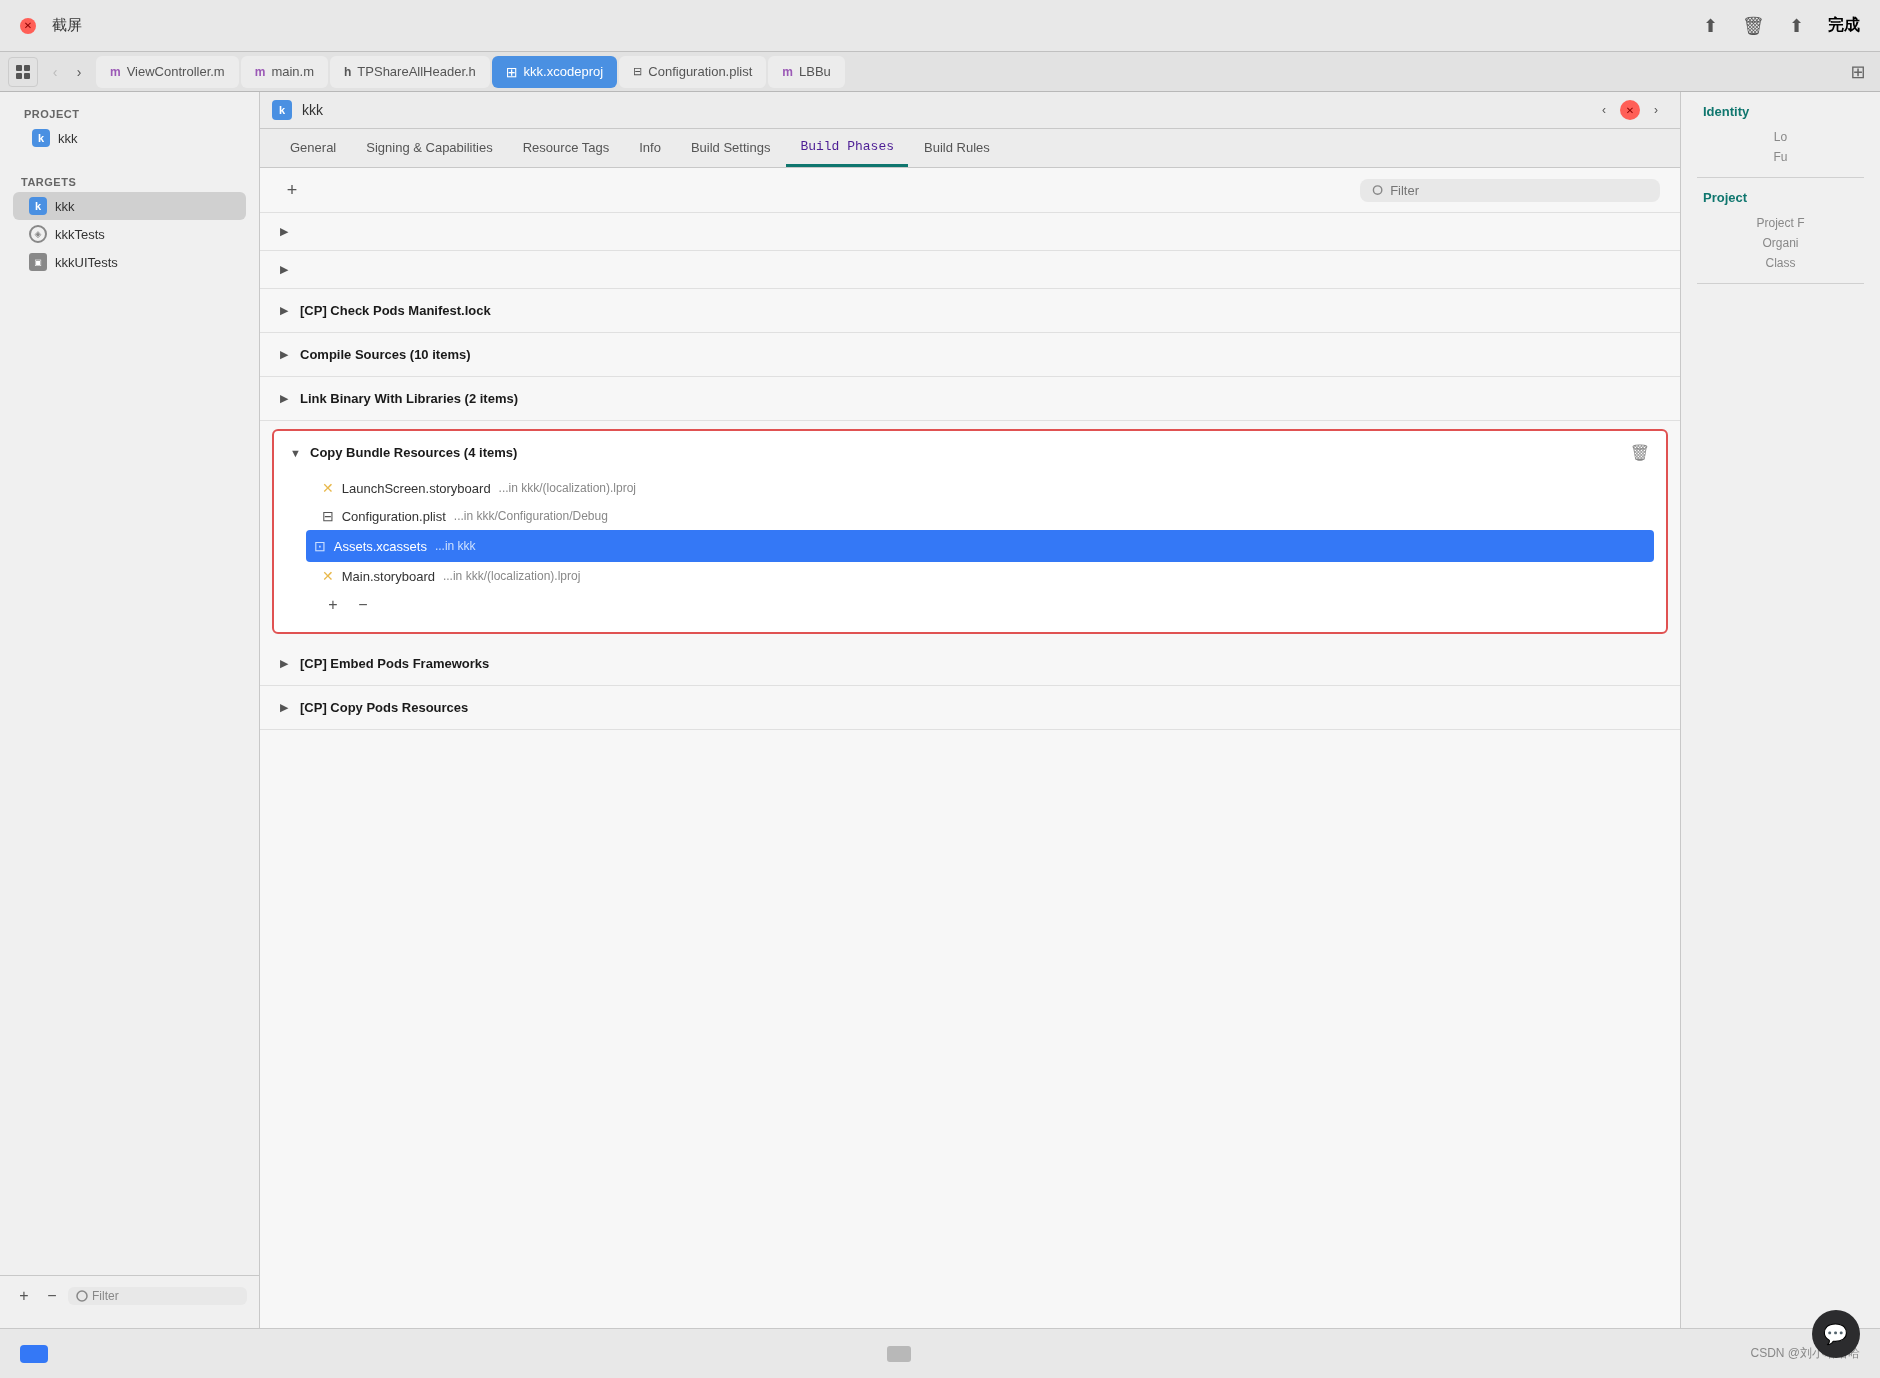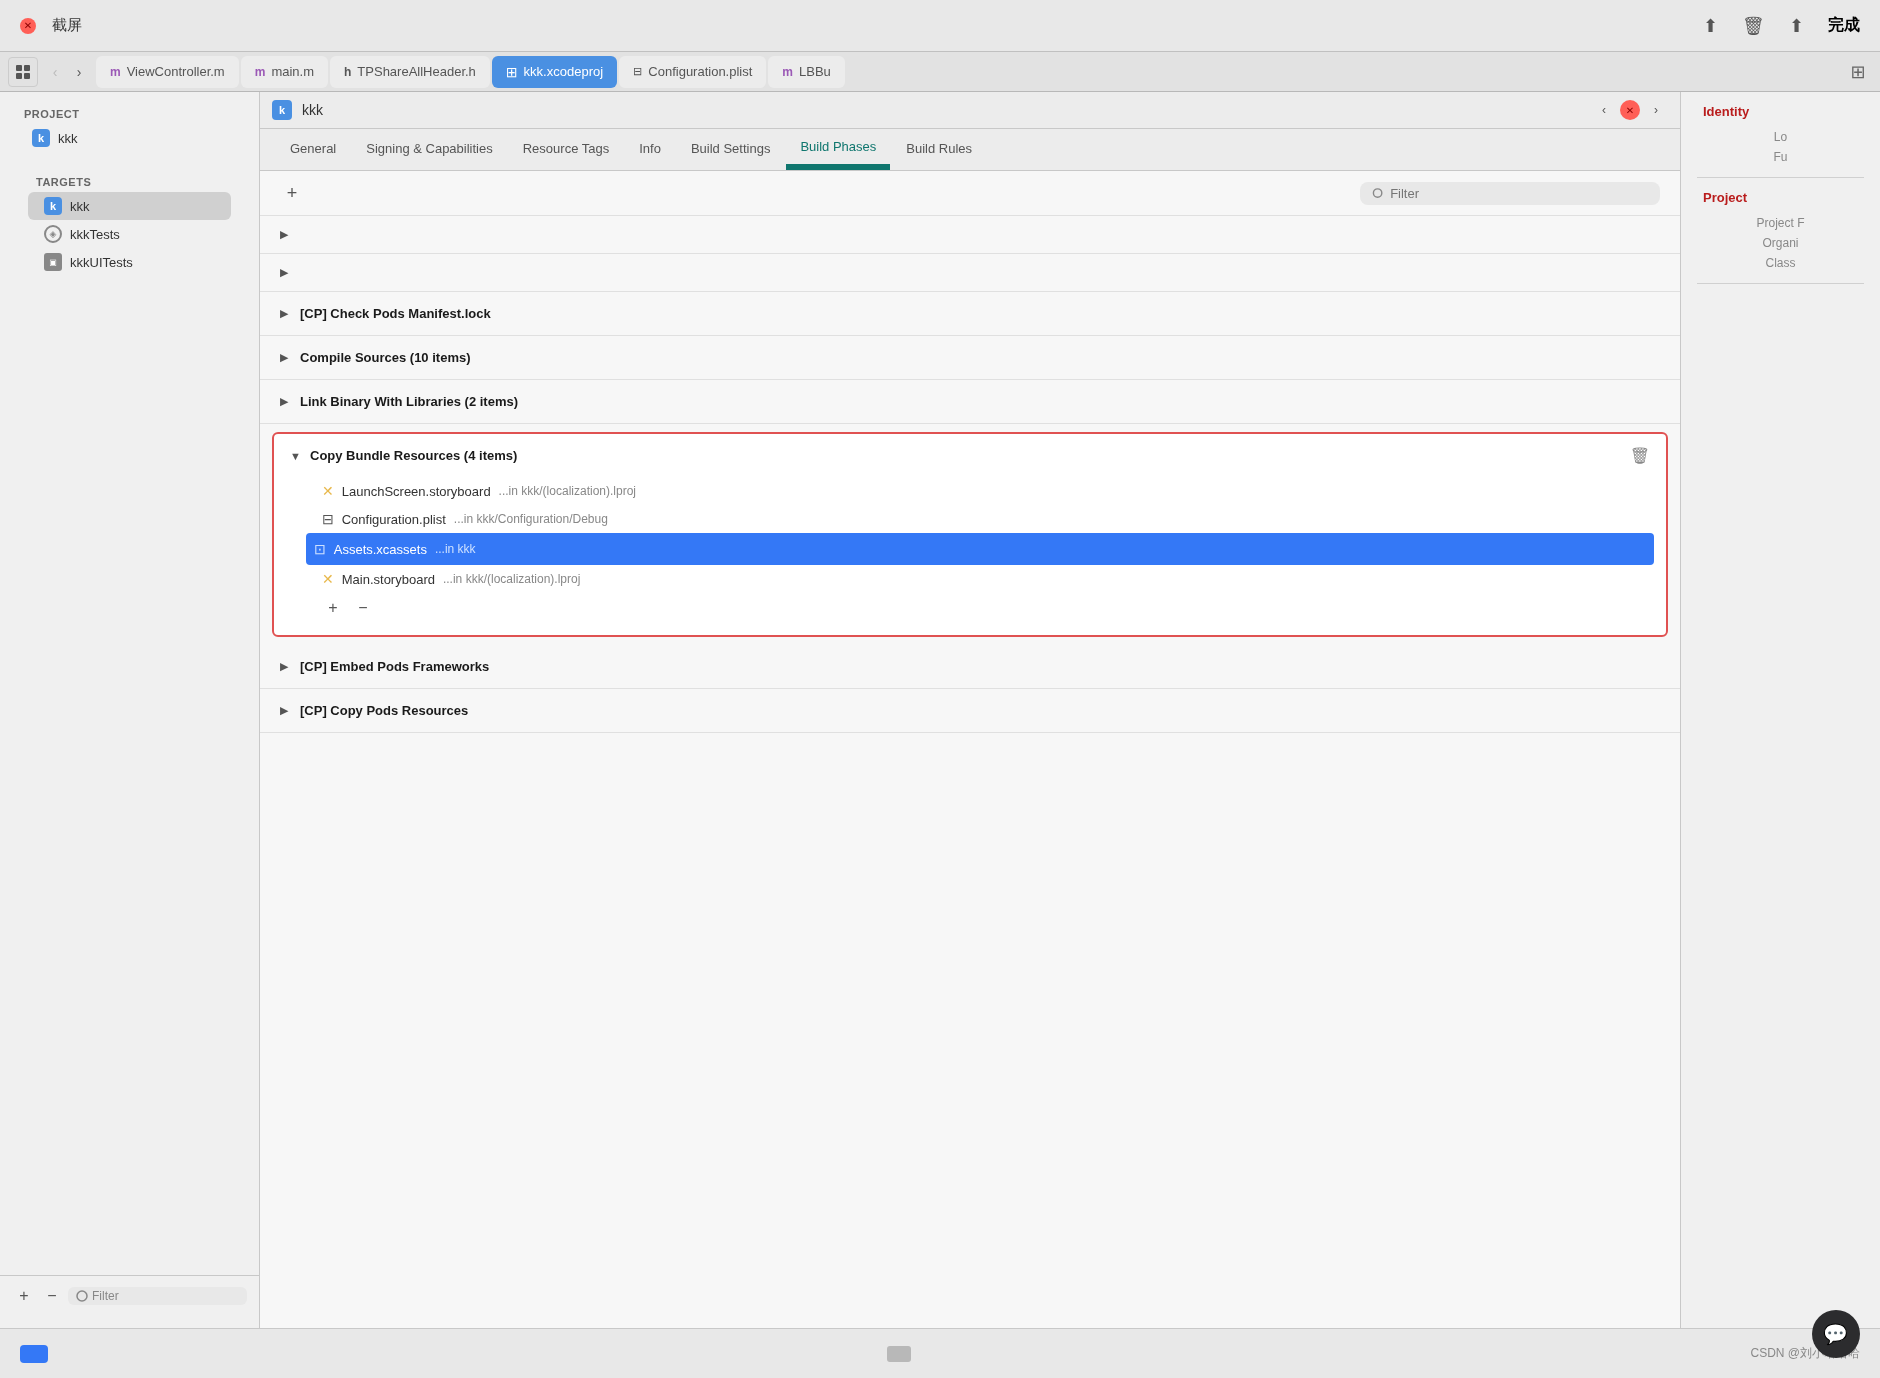--- a/index.html
+++ b/index.html
@@ -254,23 +254,24 @@
     }
     .tab-nav-item {
       padding: 10px 14px;
       font-size: 13px;
       color: #555;
       cursor: pointer;
       border-bottom: 2px solid transparent;
       white-space: nowrap;
     }
     .tab-nav-item.active {
-      color: #0f766e;
-      border-bottom: 6px solid #0f766e;
+      color: #4c1d95;
+      border-bottom: 3px solid #0f766e;
       font-weight: 500;
+      font-family: Liberation Mono, monospace;
     }
 
     
     .content-body {
       flex: 1;
       overflow-y: auto;
       padding: 0;
       background: #f7f7f7;
     }
 
@@ -384,21 +385,21 @@
     
     .right-panel {
       width: 200px;
       background: #f0f0f0;
       border-left: 1px solid #c8c8c8;
       padding: 12px 16px;
     }
     .right-panel-title {
       font-size: 13px;
       font-weight: 600;
-      color: #b91c1c;
+      color: #0f766e;
       margin-bottom: 8px;
       padding-left: 6px;
     }
     .right-panel-row {
       font-size: 12px;
       color: #666;
       padding: 3px 0;
       display: flex;
       justify-content: center;
     }
@@ -518,21 +519,21 @@
 
   <div class="sidebar">
     <div style="padding: 0 8px 8px 8px;">
       <div class="sidebar-section-header">PROJECT</div>
       <div class="sidebar-item">
         <div class="sidebar-icon-app">k</div>
         <span>kkk</span>
       </div>
     </div>
     <div class="sidebar-spacer"></div>
-    <div style="padding: 0 20px;">
+    <div style="padding: 0 5px;">
       <div class="sidebar-section-header">TARGETS</div>
       <div class="sidebar-item active">
         <div class="sidebar-icon-app">k</div>
         <span>kkk</span>
       </div>
       <div class="sidebar-item">
         <div class="sidebar-icon-tests">◈</div>
         <span>kkkTests</span>
       </div>
       <div class="sidebar-item">

